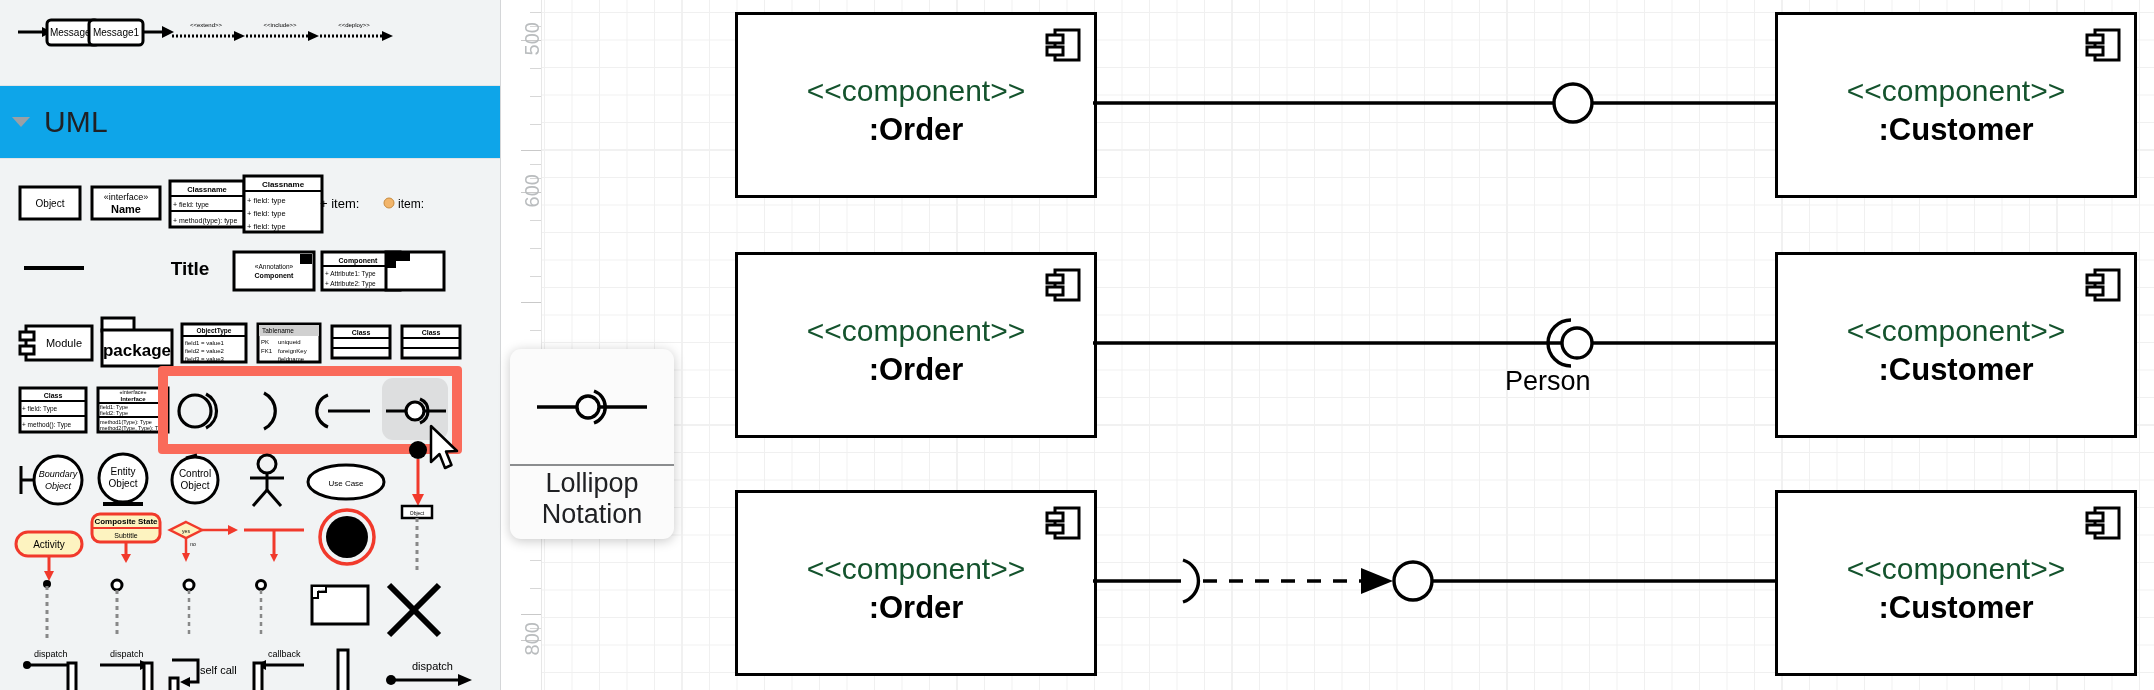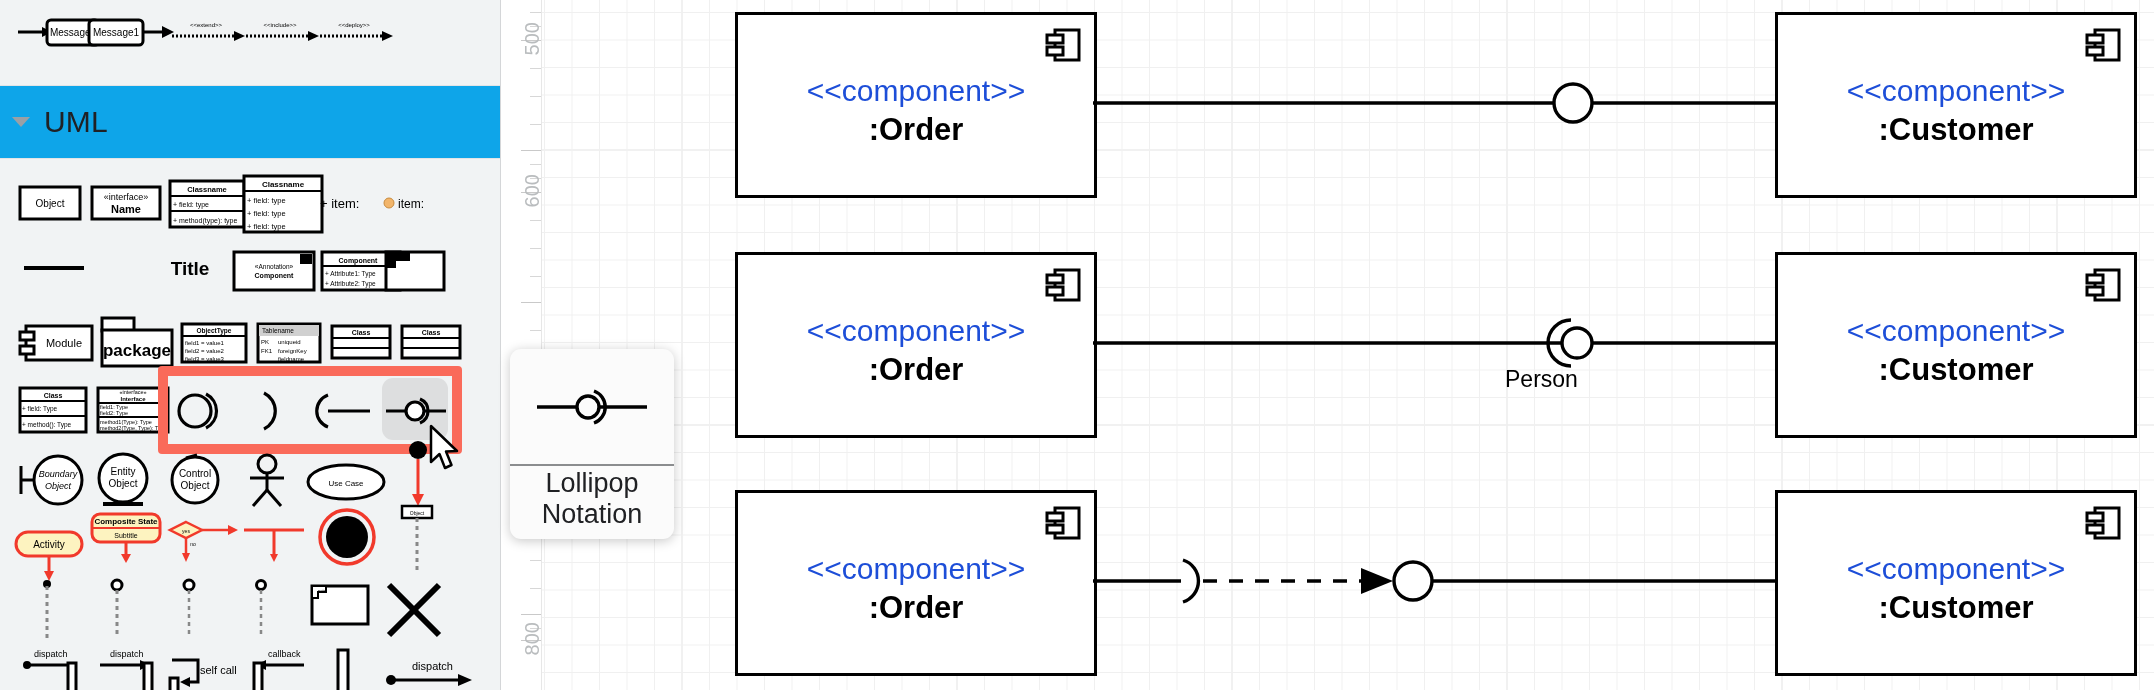--- a/index.html
+++ b/index.html
@@ -94,27 +94,27 @@
     white-space:nowrap;
   }
 
   .comp-box{
     position:absolute; background:#ffffff; border:3px solid #000;
   }
   .comp-box .ctext{
     position:absolute; left:0; right:0; top:50%; transform:translateY(-50%);
     text-align:center; line-height:1.26;
   }
-  .comp-box .stereo{ font-size:30px; color:#1d4ed8;margin-top:10px; }
+  .comp-box .stereo{ font-size:30px; color:#14532d;margin-top:10px; }
   .comp-box .cname{ font-size:31px; font-weight:bold; color:#000; }
   .comp-icon{ position:absolute; right:13px; top:11px; }
 
   .connector{ position:absolute; }
   .conn-label{
-    position:absolute; font-size:23px; color:#000; white-space:nowrap;
+    position:absolute; font-size:27px; color:#000; white-space:nowrap;
   }
 </style>
 </head>
 <body>
 
 <div id="sidebar">
 
   <div class="shape" style="left:18px;top:14px;width:82px;height:36px;">
     <svg width="82" height="36" viewBox="0 0 82 36">
       <line x1="0" y1="18" x2="24" y2="18" stroke="#000" stroke-width="3"></line>

